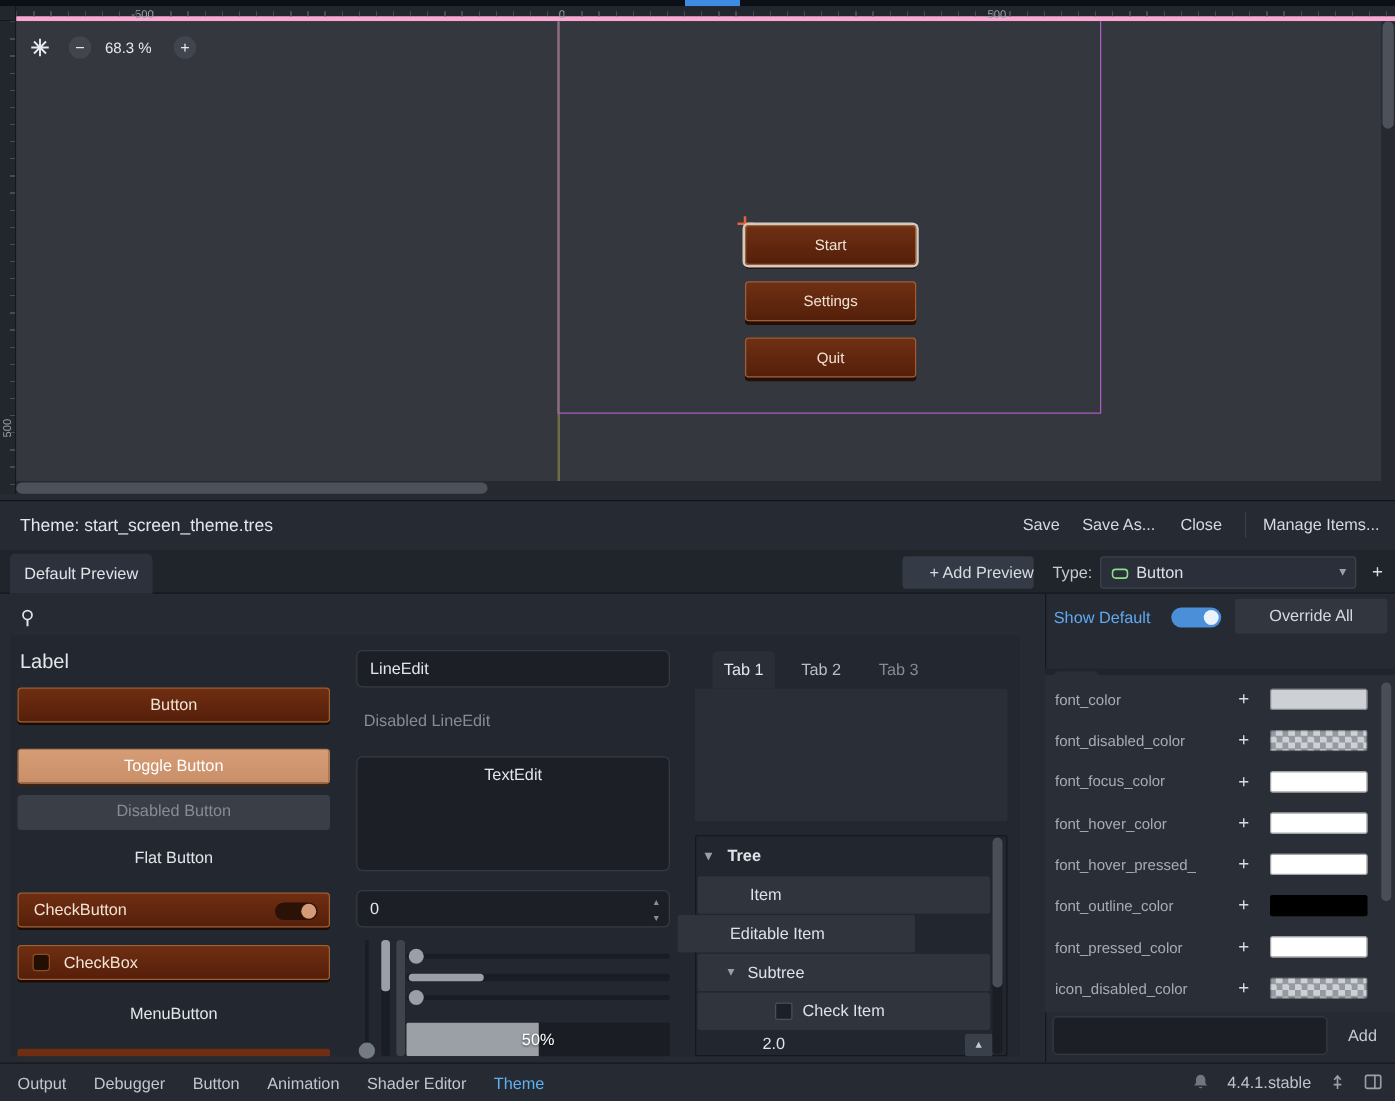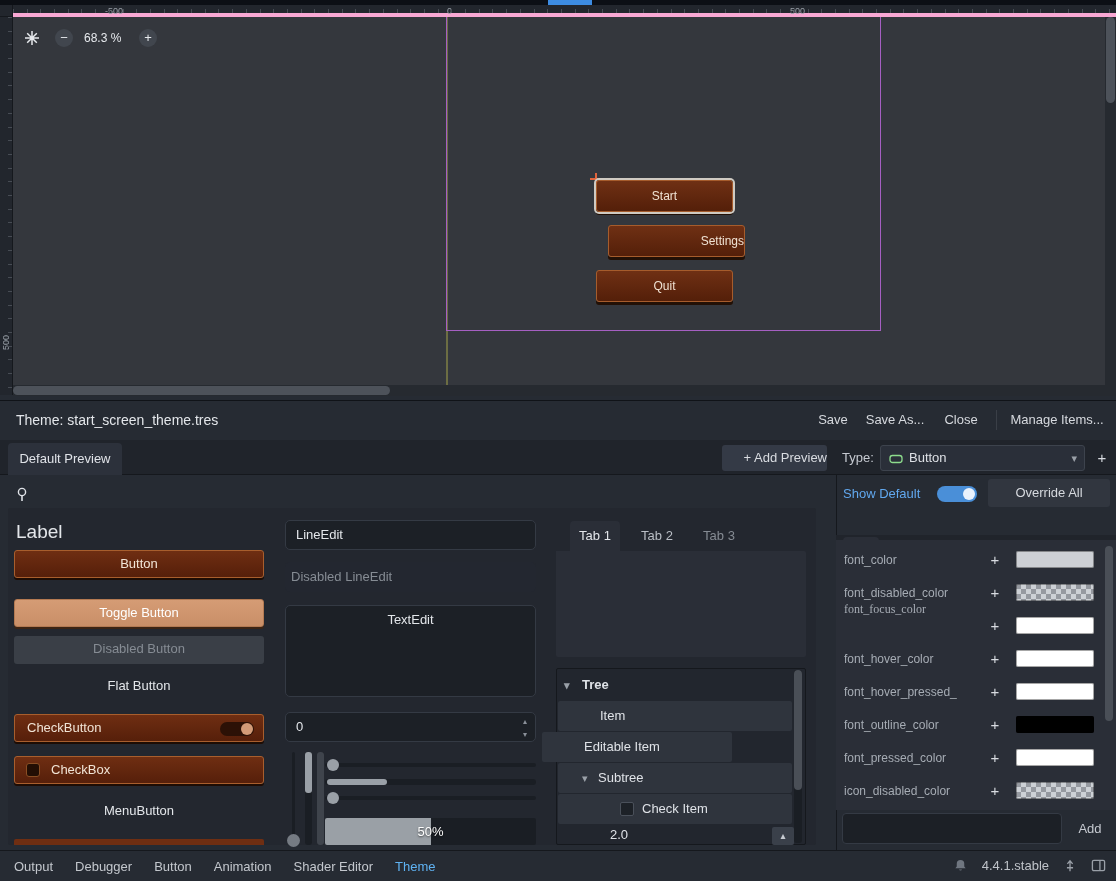--- a/index.html
+++ b/index.html
@@ -153,21 +153,21 @@
   <div class="abs round-btn" style="left:42px; top:12px;"><span>−</span></div>
   <div class="abs zoom-label" style="left:71px; top:14px;">68.3 %</div>
   <div class="abs round-btn" style="left:126px; top:12px;"><span>+</span></div>
 
   <div class="abs" style="left:577px; top:156px; width:13px; height:13px;">
     <div class="abs crosshair-h"></div>
       <div class="abs crosshair-v"></div>
   </div>
 
   <div class="abs game-btn focused" style="left:583px; top:163px;">Start</div>
-  <div class="abs game-btn" style="left:595px; top:208px;text-align:right;">Settings</div>
+  <div class="abs game-btn" style="left:583px; top:208px;">Settings</div>
   <div class="abs game-btn" style="left:583px; top:253px;">Quit</div>
 </div>
 
 <div class="abs vscroll">
     <div class="abs vscroll-thumb"></div>
   </div>
 <div class="abs hscroll">
     <div class="abs hscroll-thumb"></div>
   </div>
 <div class="abs scroll-corner"></div>
@@ -201,21 +201,21 @@
 
 <div class="abs" style="left:14px; top:486px; width:16px; height:16px;">
   <svg width="16" height="16" viewBox="0 0 16 16">
       <circle cx="8" cy="6" r="3.6" fill="none" stroke="#dfe2e7" stroke-width="1.4"></circle>
       <path d="M8 10v5" stroke="#dfe2e7" stroke-width="1.6"></path>
     </svg>
 </div>
 
 <div class="abs preview-canvas"></div>
 
-<div class="abs" style="left:16px; top:521px; font-size:19px; color:#e3e6ea;">Label</div>
+<div class="abs" style="left:16px; top:521px; font-size:16px; color:#e3e6ea;">Label</div>
 <div class="abs ctl theme-red" style="left:14px; top:550px; width:250px; height:28px;">Button</div>
 <div class="abs ctl toggle-pressed" style="left:14px; top:599px; width:250px; height:28px;">Toggle Button</div>
 <div class="abs ctl btn-disabled" style="left:14px; top:636px; width:250px; height:28px;">Disabled Button</div>
 <div class="abs ctl flat-label" style="left:14px; top:673px; width:250px; height:28px;">Flat Button</div>
 <div class="abs ctl theme-red" style="left:14px; top:714px; width:250px; height:28px; text-align:left; padding-left:12px;">
   <span>CheckButton</span>
   <span class="cb-track">
       <span class="cb-knob"></span>
     </span>
 </div>
@@ -337,21 +337,21 @@
 <div class="abs props-bg"></div>
 
 <div class="prop-label" style="top:545px;">font_color</div>
 <div class="prop-plus" style="top:549px;">+</div>
 <div class="swatch" style="top: 551px; background: rgb(205, 208, 213);"></div>
 
 <div class="prop-label" style="top:578px;">font_disabled_color</div>
 <div class="prop-plus" style="top:582px;">+</div>
 <div class="swatch checker" style="top:584px;"></div>
 
-<div class="prop-label" style="top:594px;font-family:Liberation Serif, serif;">font_focus_color</div>
+<div class="prop-label" style="top:610px;">font_focus_color</div>
 <div class="prop-plus" style="top:615px;">+</div>
 <div class="swatch" style="top: 617px; background: rgb(255, 255, 255);"></div>
 
 <div class="prop-label" style="top:644px;">font_hover_color</div>
 <div class="prop-plus" style="top:648px;">+</div>
 <div class="swatch" style="top: 650px; background: rgb(255, 255, 255);"></div>
 
 <div class="prop-label" style="top:677px;">font_hover_pressed_</div>
 <div class="prop-plus" style="top:681px;">+</div>
 <div class="swatch" style="top: 683px; background: rgb(255, 255, 255);"></div>

